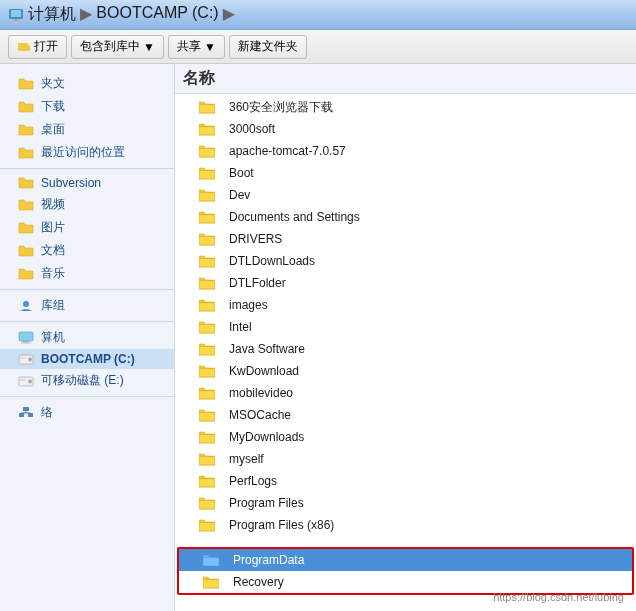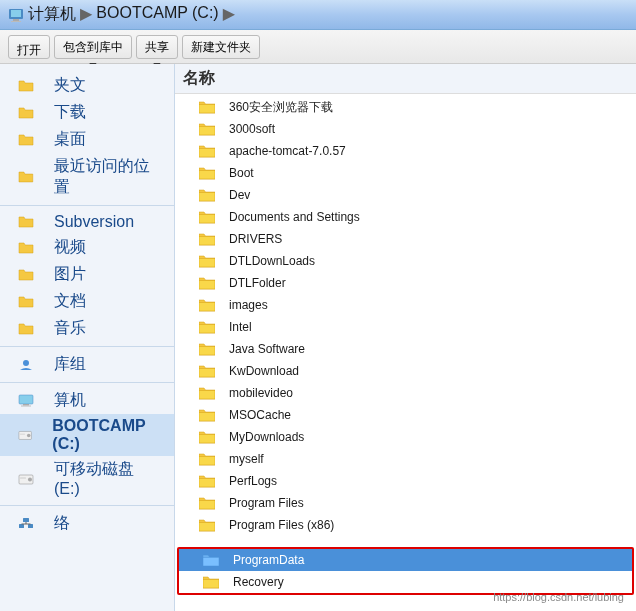--- a/index.html
+++ b/index.html
@@ -53,21 +53,20 @@
       display: flex;
       align-items: center;
       padding: 3px 8px;
       background: linear-gradient(to bottom, #f8f8f8, #e8e8e8);
       border: 1px solid #bbb;
       border-radius: 3px;
       cursor: pointer;
       font-size: 12px;
       gap: 3px;
       height: 24px;
-      flex-direction: column;
     }
 
     
     .main-layout {
       display: flex;
       height: calc(611px - 30px - 34px);
     }
 
     
     .sidebar {
@@ -79,23 +78,23 @@
       flex-shrink: 0;
     }
     .sidebar-section {
       margin-bottom: 2px;
     }
     .sidebar-item {
       padding: 3px 10px 3px 18px;
       cursor: pointer;
       display: flex;
       align-items: center;
-      gap: 20px;
+      gap: 7px;
       color: #1a4a8a;
-      font-size: 16px;
+      font-size: 12px;
     }
     .sidebar-item.active {
       background: #cce0f5;
       font-weight: bold;
     }
 
     
     .content-area {
       flex: 1;
       background: #fff;

